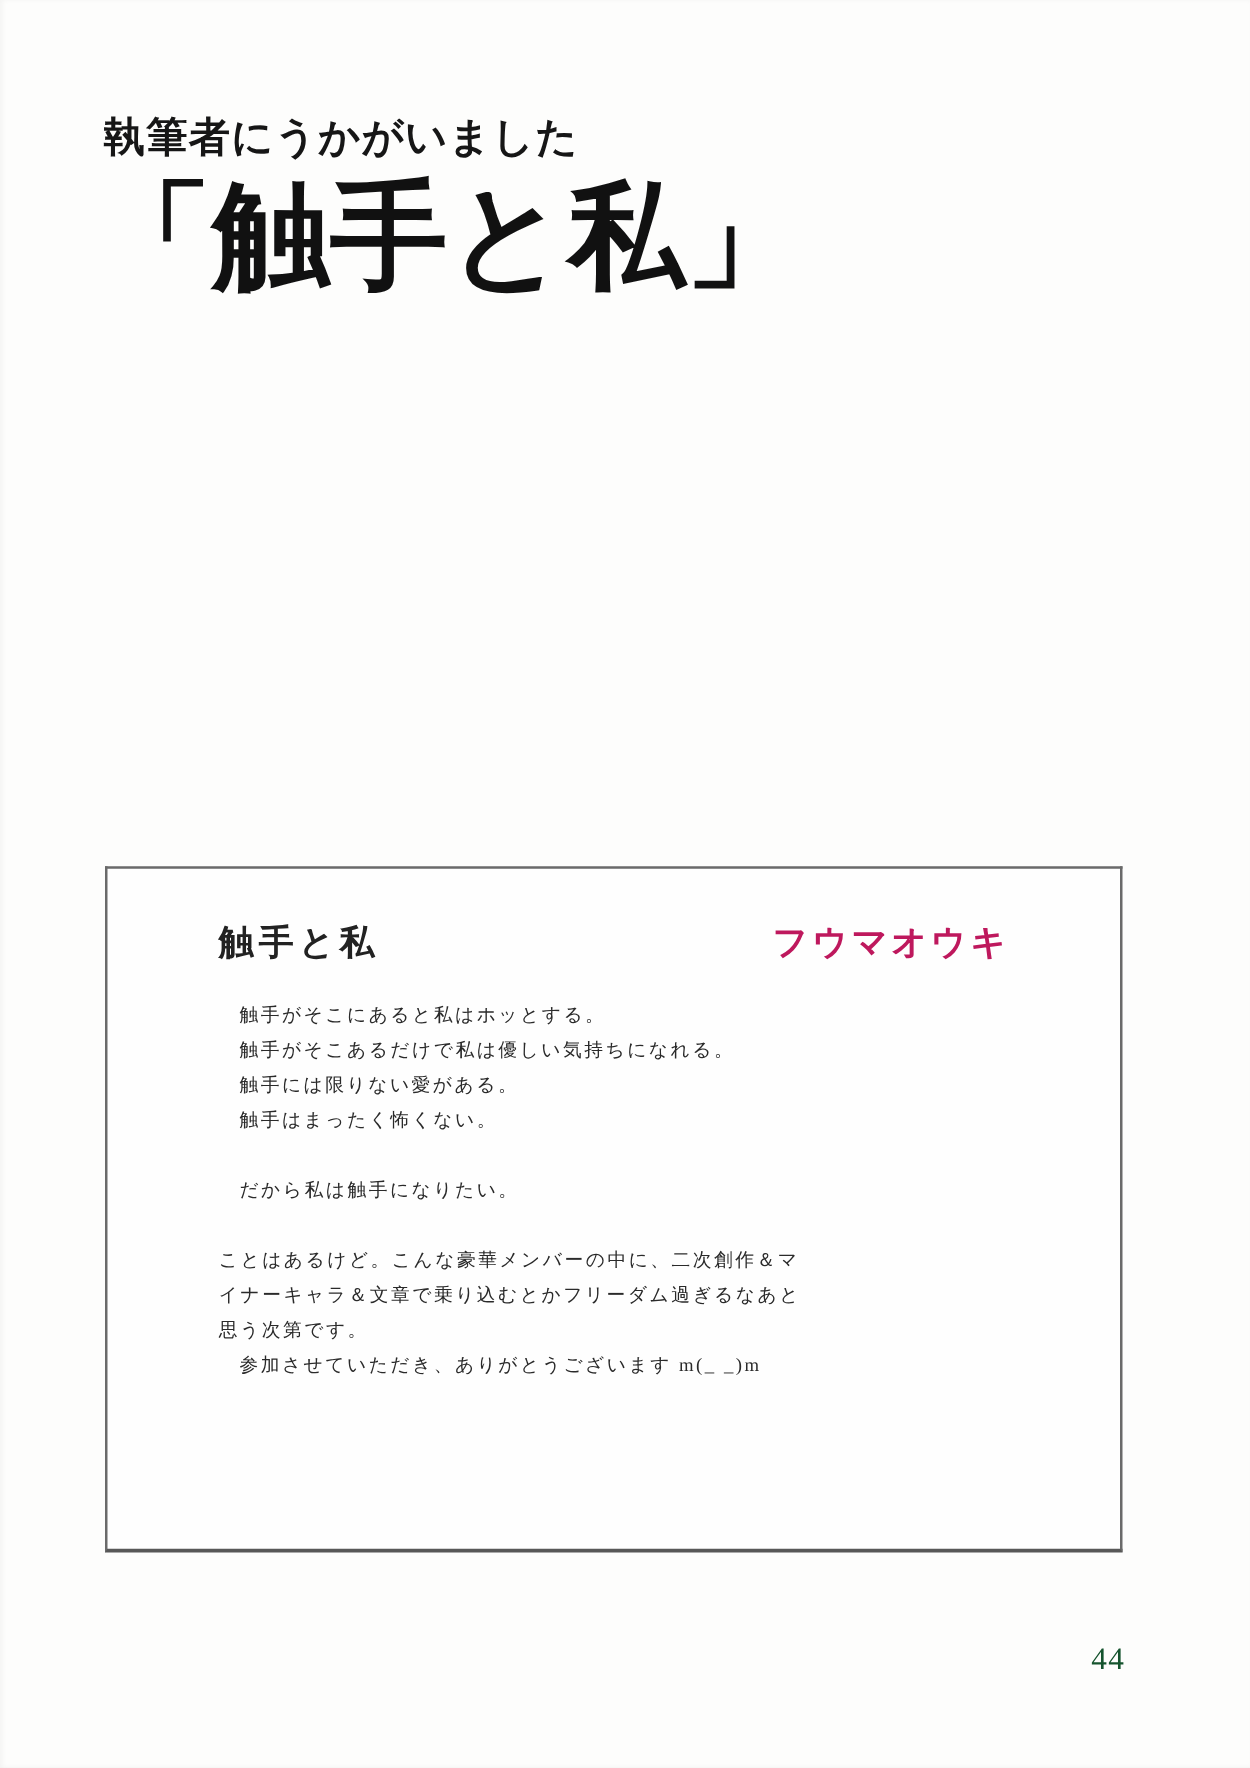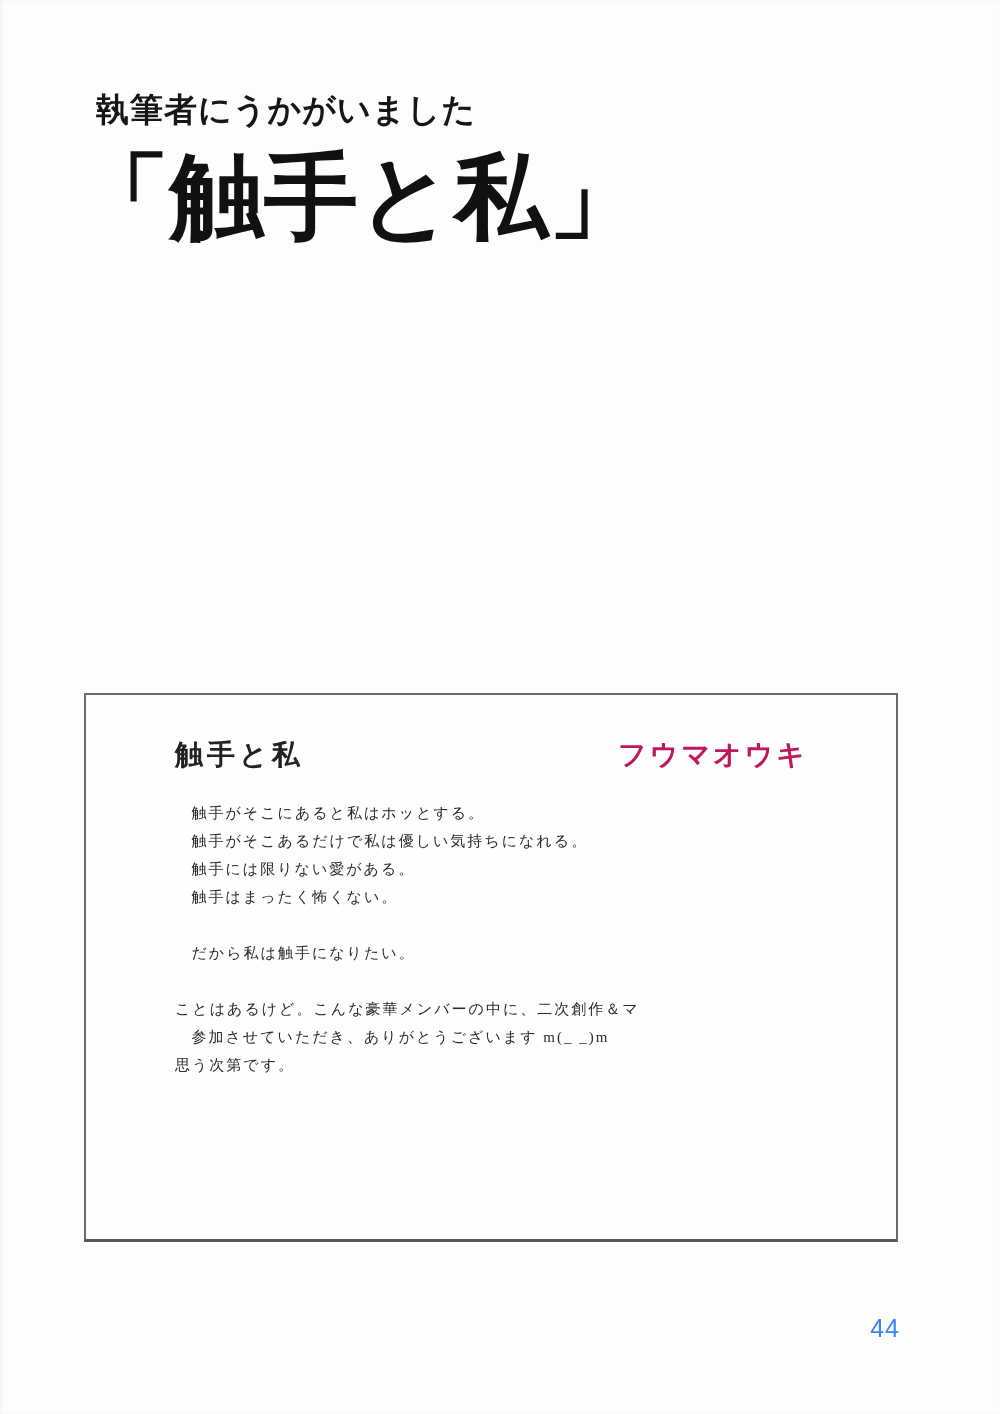--- a/index.html
+++ b/index.html
@@ -10,32 +10,32 @@
   }
   .page {
     position: relative;
     width: 1000px; height: 1414px;
     background: #fdfdfc;
     overflow: hidden;
     box-shadow: inset 2px 0 4px rgba(0,0,0,0.04);
   }
   .kicker {
     position: absolute;
-    left: 96px; top: 92px;
+    left: 83px; top: 92px;
     font-family: "Liberation Sans", "DejaVu Sans", sans-serif;
     font-size: 33px;
     font-weight: 600;
     letter-spacing: 1px;
     color: #161616;
     line-height: 1.1;
   }
   .headline {
     position: absolute;
     left: 76px; top: 146px;
-    font-family: Liberation Serif, serif;
+    font-family: Liberation Mono, monospace;
     font-size: 94px;
     font-weight: 900;
     letter-spacing: 0px;
     color: #111;
     line-height: 1.1;
     white-space: nowrap;
   }
   .essay-box {
     position: absolute;
     left: 84px; top: 693px;
@@ -68,22 +68,22 @@
     white-space: nowrap;
   }
   .stanza .line.indent { text-indent: 1.1em; }
   .page-number {
     position: absolute;
     top: 1314px;
     left: 0; right: 100px;
     text-align: right;
     font-size: 25px;
     letter-spacing: 1px;
-    color: #3b82f6;
-    font-family: Liberation Sans, sans-serif;
+    color: #14532d;
+    font-family: Liberation Serif, serif;
   }
 </style>
 </head>
 <body>
 
 <div class="page">
 
   <div class="kicker">執筆者にうかがいました</div>
 
   <div class="headline">「触手と私」</div>
@@ -101,21 +101,22 @@
       <div class="line indent">触手には限りない愛がある。</div>
       <div class="line indent">触手はまったく怖くない。</div>
     </div>
 
     <div class="stanza">
       <div class="line indent">だから私は触手になりたい。</div>
     </div>
 
     <div class="stanza">
       <div class="line">ことはあるけど。こんな豪華メンバーの中に、二次創作＆マ</div>
+      <div class="line">イナーキャラ＆文章で乗り込むとかフリーダム過ぎるなあと</div>
+      <div class="line">思う次第です。</div>
       <div class="line indent">参加させていただき、ありがとうございます m(_ _)m</div>
-      <div class="line">思う次第です。</div>
     </div>
 
   </div>
 
   <div class="page-number">44</div>
 
 </div>
 
 </body></html>

